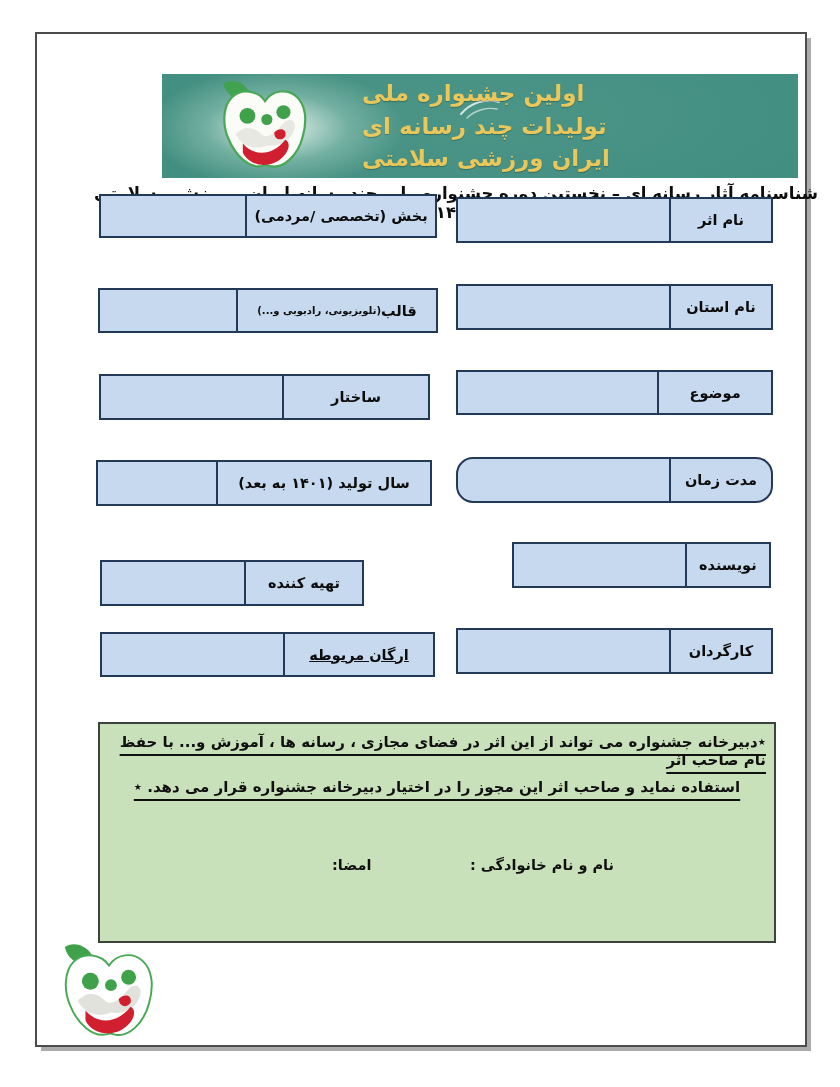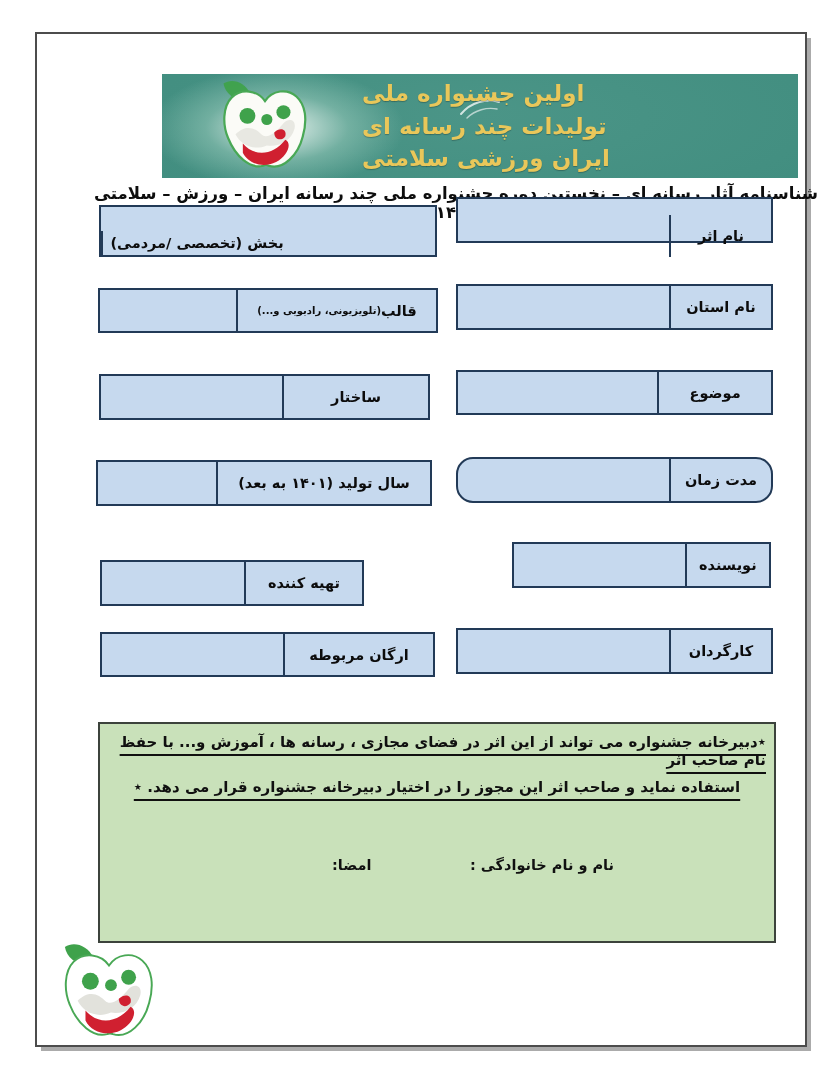--- a/index.html
+++ b/index.html
@@ -92,21 +92,21 @@
         <div class="bline">تولیدات چند رسانه ای</div>
         <div class="bline">ایران ورزشی سلامتی</div>
       </div>
     </div>
 
     <div class="doc-title">شناسنامه آثار رسانه ای – نخستین دوره جشنواره ملی چند رسانه ایران – ورزش – سلامتی (۱۴۰۴)</div>
   </div>
 
   <div class="field" style="left:456px;top:197px;width:317px;height:46px;">
     <div class="input" style="width:211px;"></div>
-    <div class="flabel" style="width:102px;margin-top:16px;">نام اثر</div>
+    <div class="flabel" style="width:102px;">نام اثر</div>
   </div>
   <div class="field" style="left:456px;top:284px;width:317px;height:46px;">
     <div class="input" style="width:211px;"></div>
     <div class="flabel" style="width:102px;">نام استان</div>
   </div>
   <div class="field" style="left:456px;top:370px;width:317px;height:45px;">
     <div class="input" style="width:211px;"></div>
     <div class="flabel" style="width:120px;">موضوع</div>
   </div>
   <div class="field" style="left:456px;top:457px;width:317px;height:46px;border-radius:17px;">
@@ -115,21 +115,21 @@
   </div>
   <div class="field" style="left:480px;top:542px;width:259px;height:46px;margin-left:32px;">
     <div class="input" style="width:211px;"></div>
     <div class="flabel" style="width:102px;">نویسنده</div>
   </div>
   <div class="field" style="left:456px;top:628px;width:317px;height:46px;">
     <div class="input" style="width:211px;"></div>
     <div class="flabel" style="width:102px;">کارگردان</div>
   </div>
 
-  <div class="field" style="left:99px;top:205px;width:338px;height:52px;flex-direction:column;">
+  <div class="field" style="left:99px;top:194px;width:338px;height:44px;">
     <div class="input" style="width:144px;"></div>
     <div class="flabel" style="width:190px;">بخش (تخصصی /مردمی)</div>
   </div>
   <div class="field" style="left:98px;top:288px;width:340px;height:45px;">
     <div class="input" style="width:136px;"></div>
     <div class="flabel" style="width:200px;">
         <span>قالب</span>
         <span class="paren">(تلویزیونی، رادیویی و...)</span>
       </div>
   </div>
@@ -138,21 +138,21 @@
     <div class="flabel" style="width:146px;">ساختار</div>
   </div>
   <div class="field" style="left:96px;top:460px;width:336px;height:46px;">
     <div class="input" style="width:118px;"></div>
     <div class="flabel" style="width:214px;">سال تولید (۱۴۰۱ به بعد)</div>
   </div>
   <div class="field" style="left:100px;top:560px;width:264px;height:46px;">
     <div class="input" style="width:181px;"></div>
     <div class="flabel" style="width:148px;">تهیه کننده</div>
   </div>
-  <div class="field" style="left:100px;top:632px;width:335px;height:45px;">
+  <div class="field" style="left:100px;top:632px;width:335px;height:45px;text-decoration:underline;">
     <div class="input" style="width:181px;"></div>
     <div class="flabel" style="width:150px;">ارگان مربوطه</div>
   </div>
 
   <div class="notice">
     <div class="n-line1">٭دبیرخانه جشنواره می تواند از این اثر در فضای مجازی ، رسانه ها ، آموزش و... با حفظ نام صاحب اثر</div>
     <div class="n-line2">استفاده نماید و صاحب اثر  این مجوز را در اختیار دبیرخانه جشنواره قرار می دهد. ٭</div>
     <div class="sig-row">
       <span>نام و نام خانوادگی :</span>
       <span>امضا:</span>

